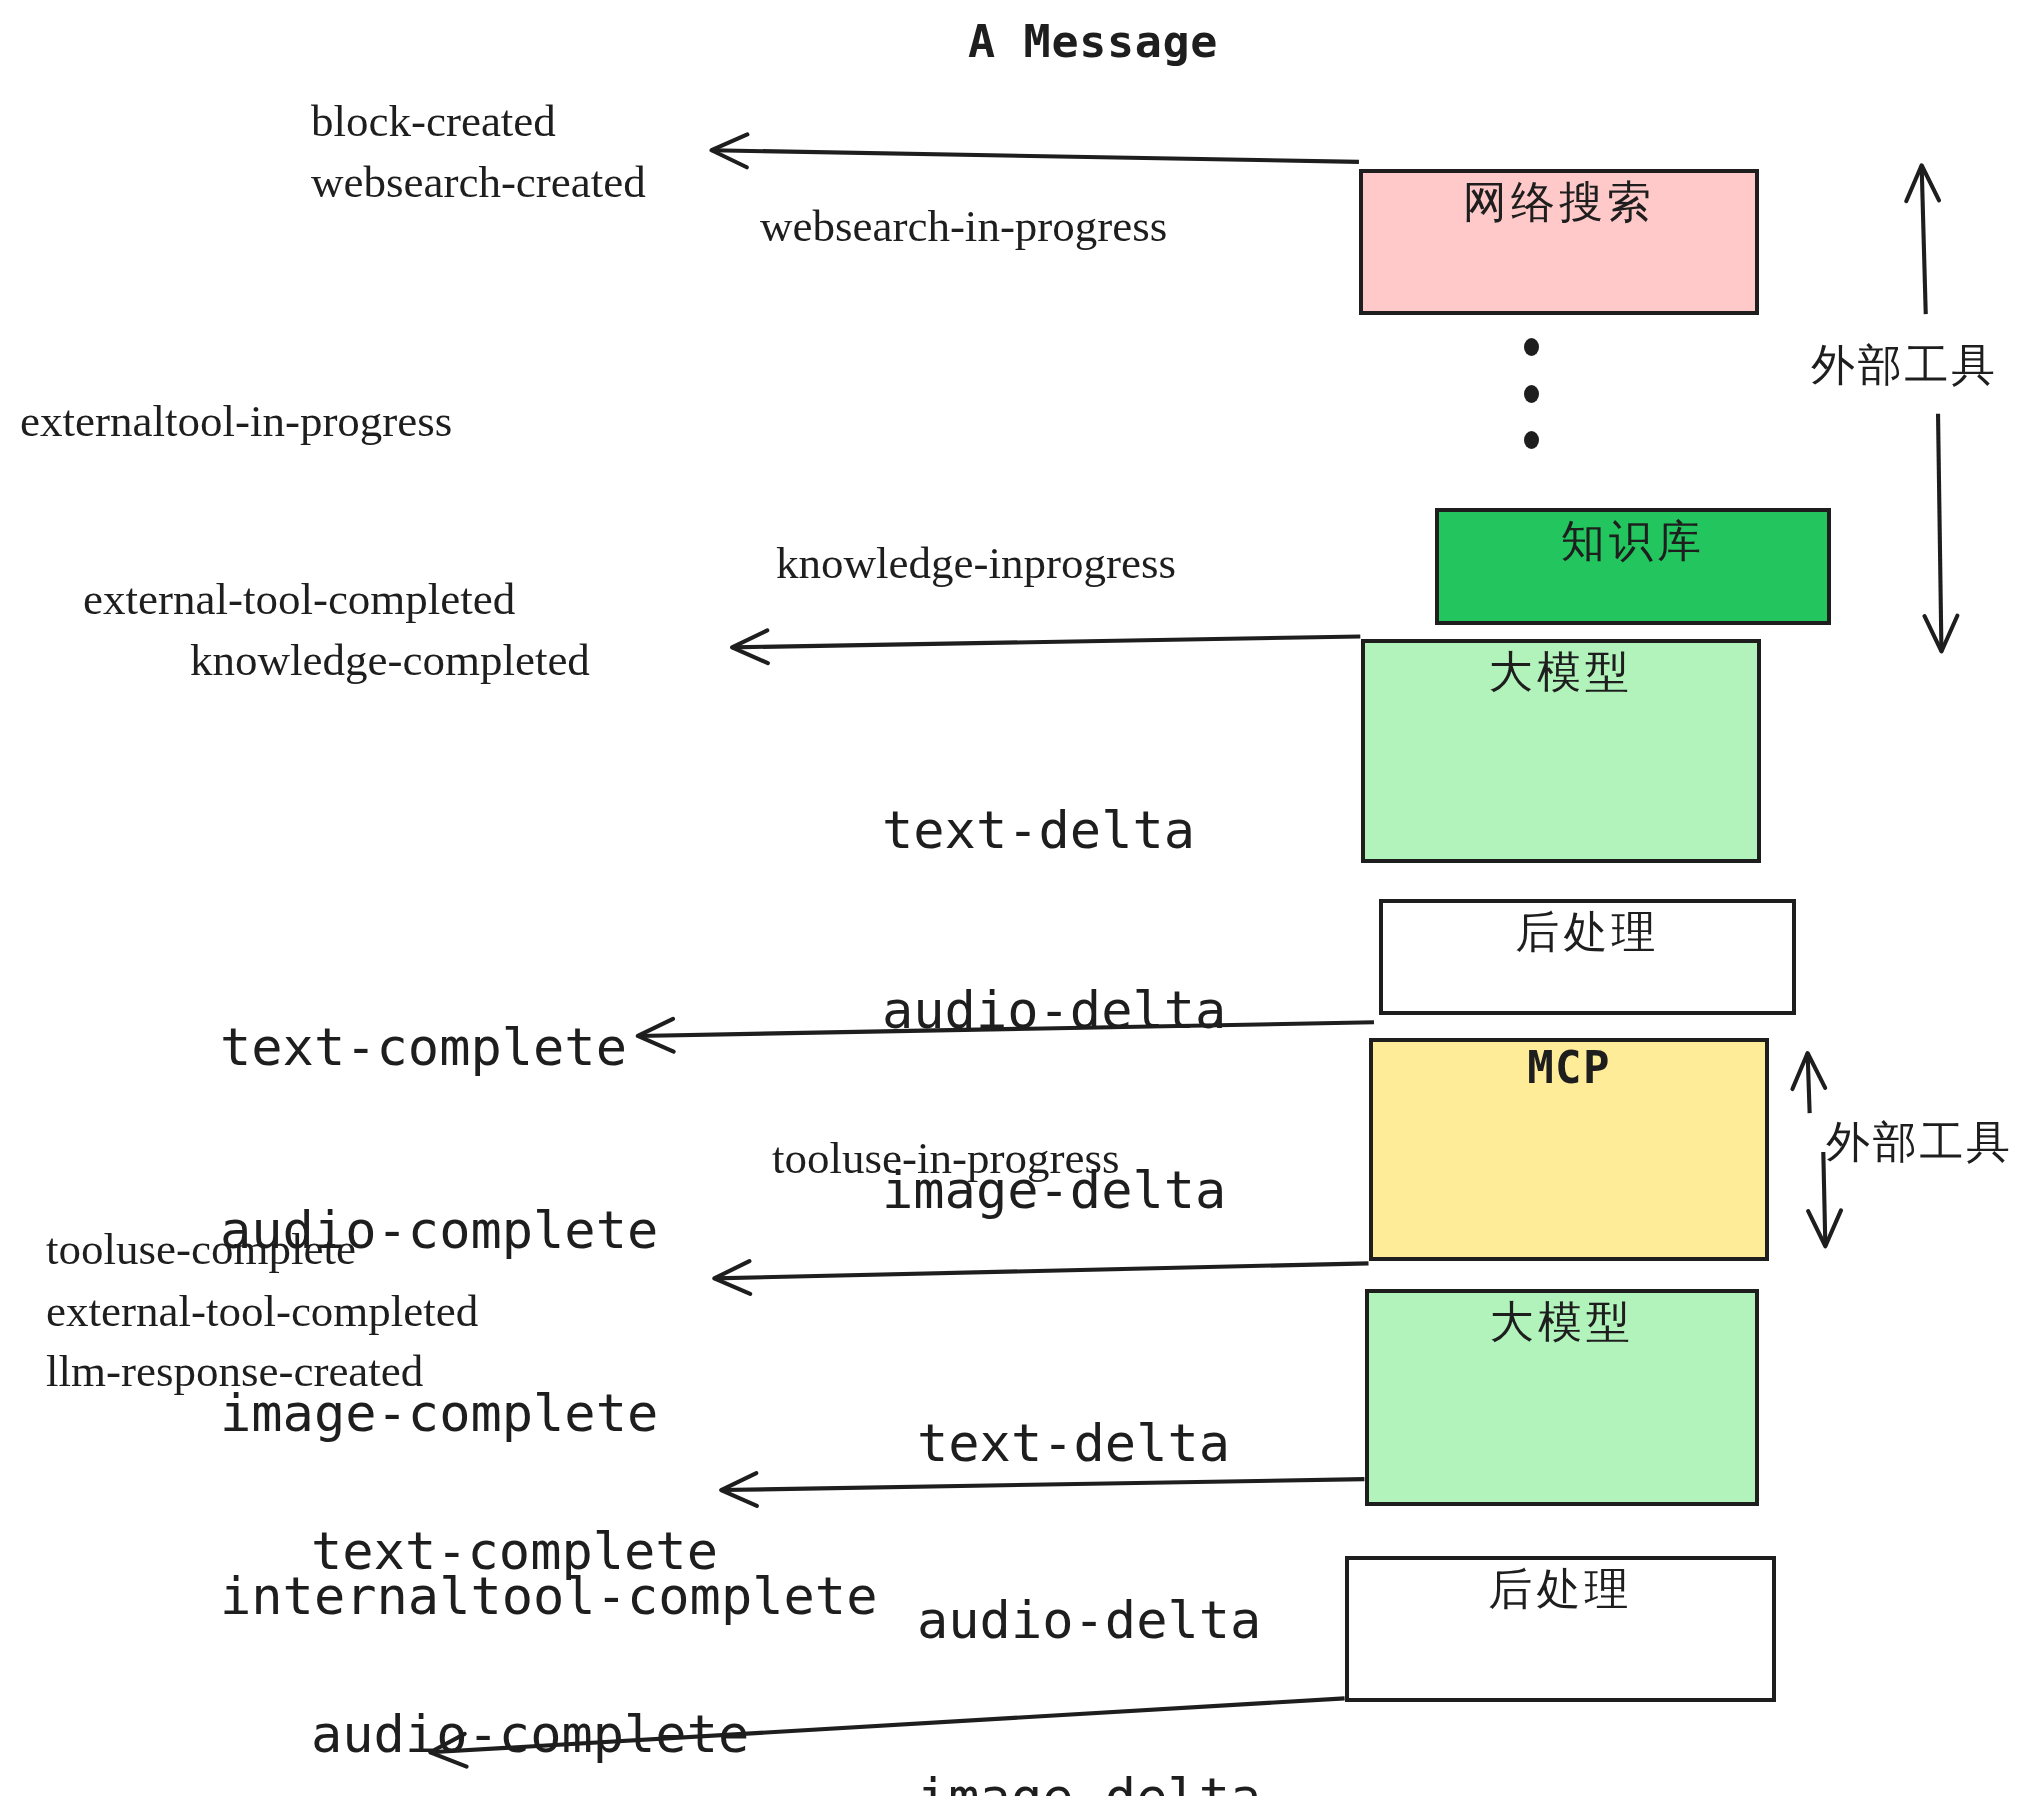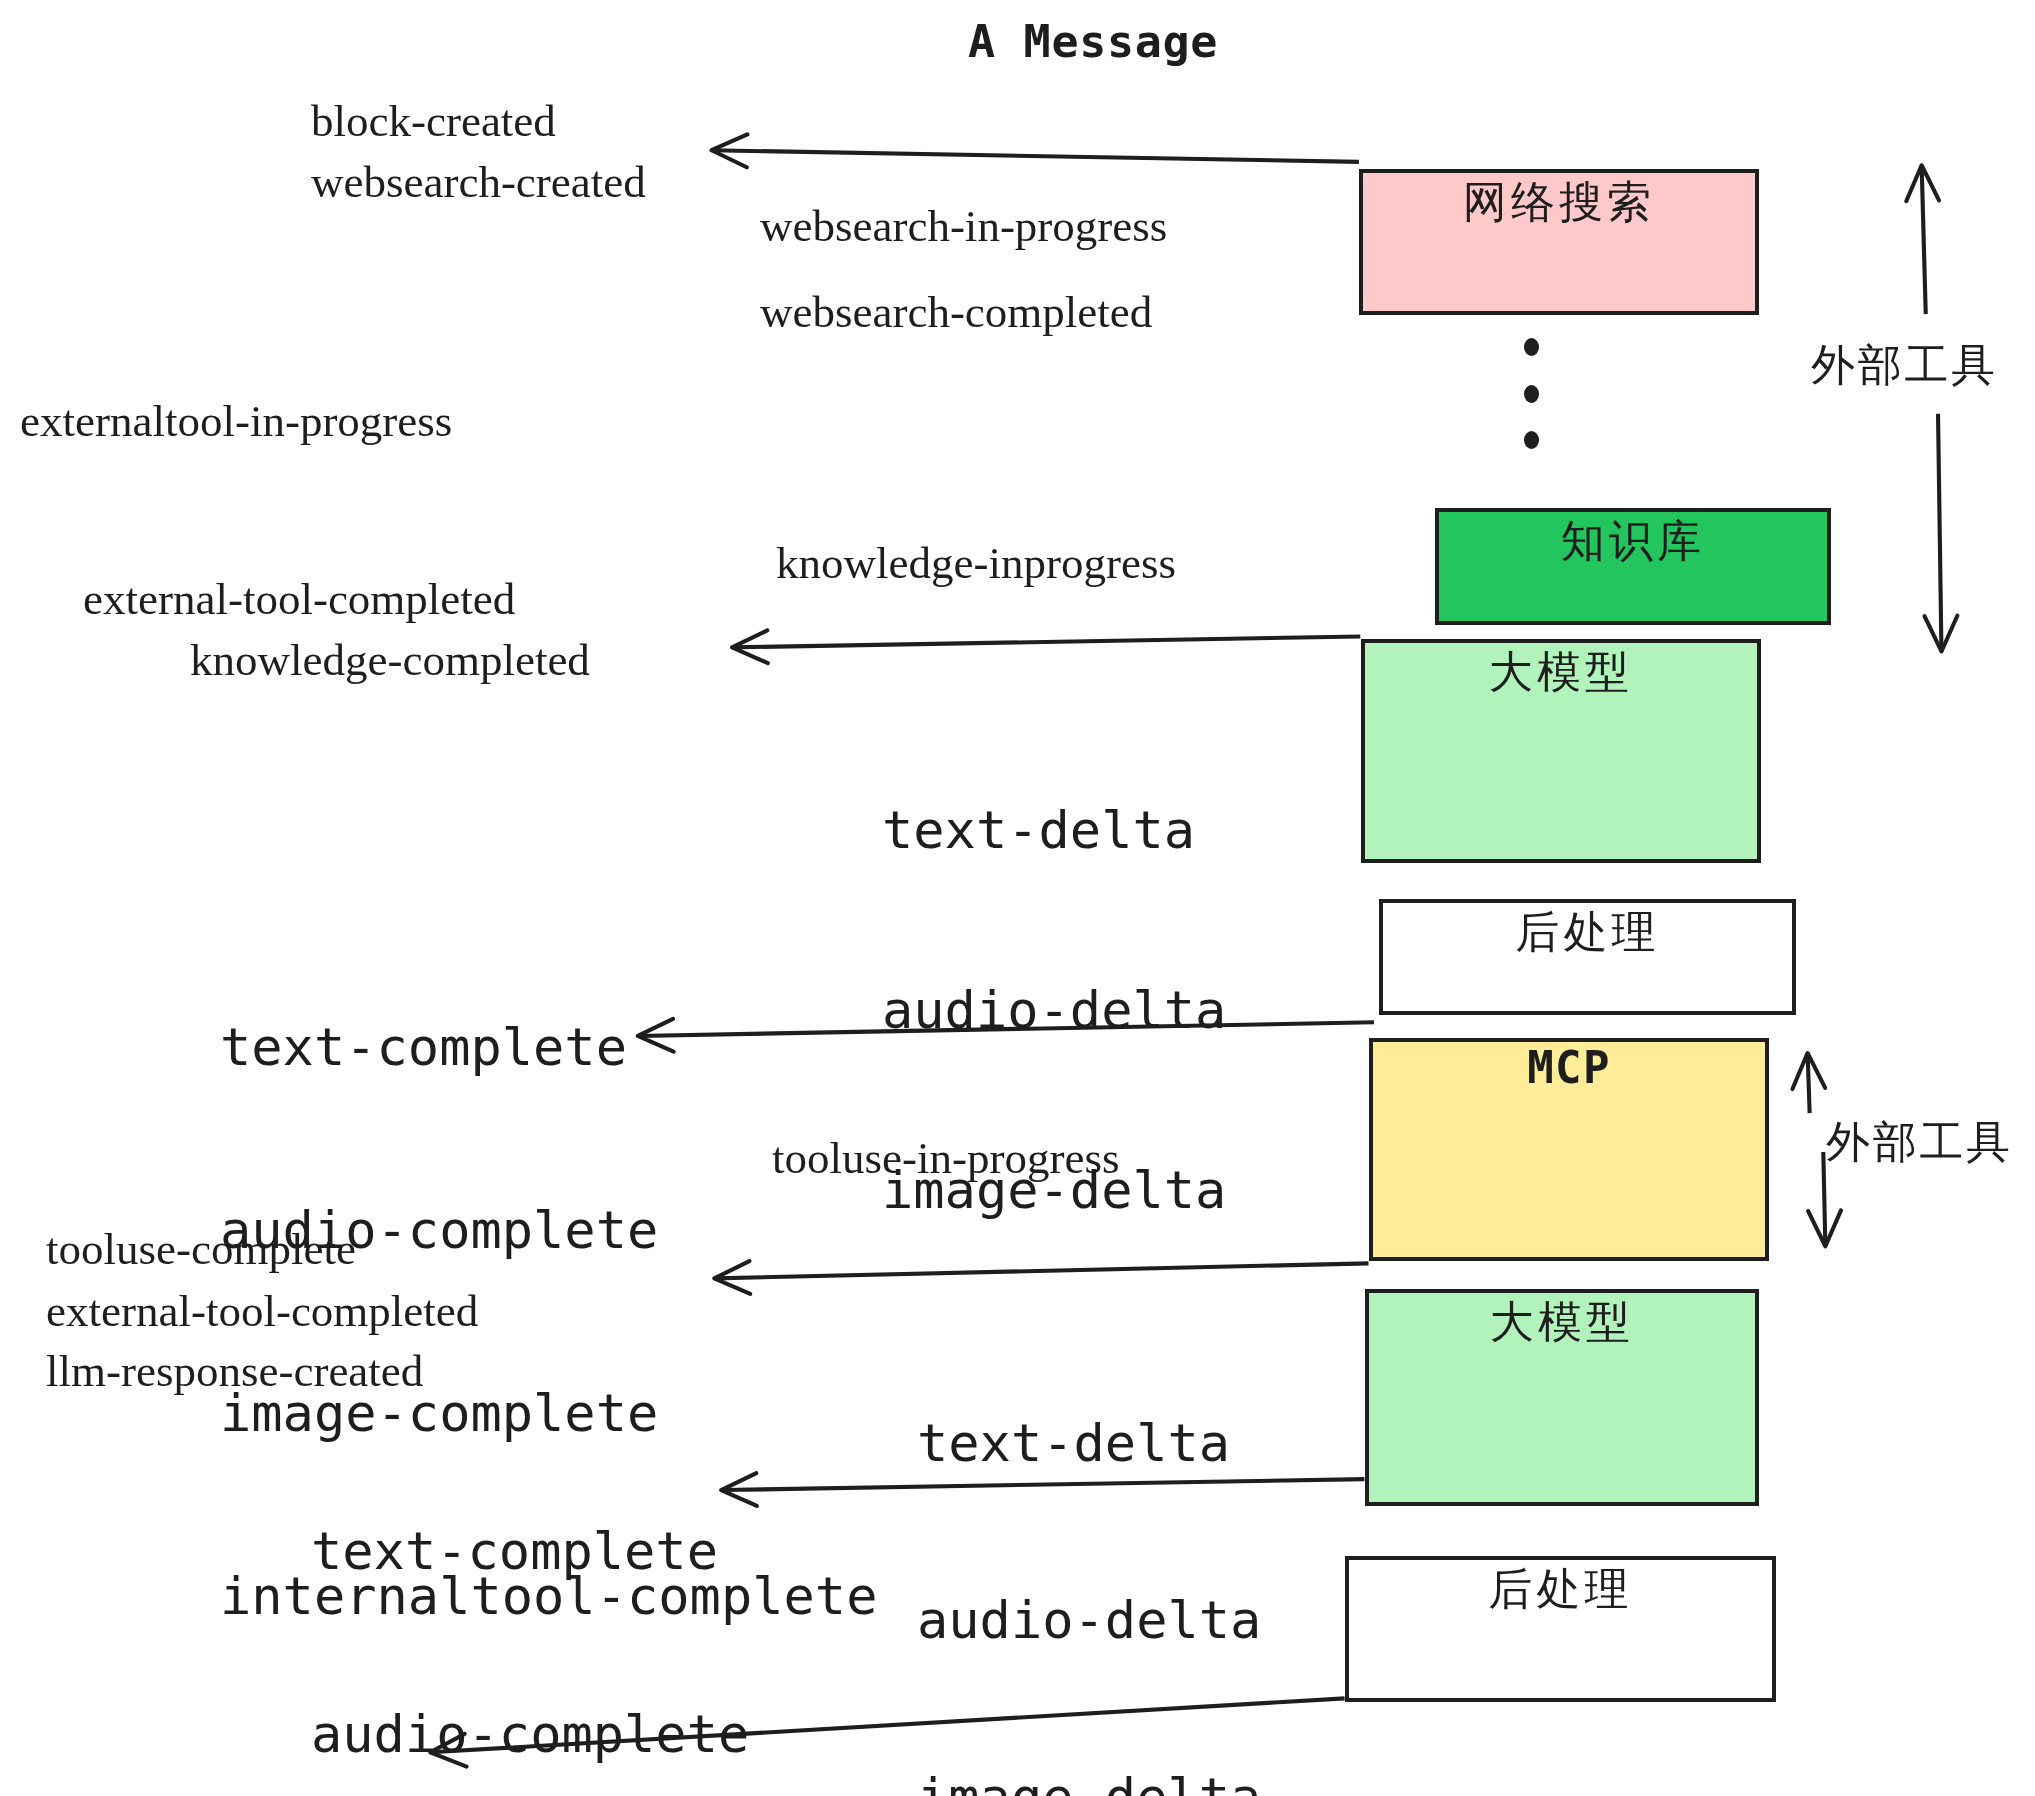--- a/index.html
+++ b/index.html
@@ -71,21 +71,20 @@
 </head>
 <body>
 
 <div class="canvas">
 
   <div class="title" style="left:968px; top:15px;">A Message</div>
 
   <div class="ev" style="left:311px; top:91px;">block-created</div>
   <div class="ev" style="left:311px; top:152px;">websearch-created</div>
   <div class="ev" style="left:760px; top:196px;">websearch-in-progress</div>
-  <div class="ev" style="left:760px; top:282px;">websearch-completed</div>
   <div class="ev" style="left:20px; top:391px;">externaltool-in-progress</div>
   <div class="ev" style="left:776px; top:533px;">knowledge-inprogress</div>
   <div class="ev" style="left:83px; top:569px;">external-tool-completed</div>
   <div class="ev" style="left:190px; top:630px;">knowledge-completed</div>
 
   <div class="ev-group" style="left:882px; top:680px; line-height:60px;">
     <div>text-delta</div>
     <div>audio-delta</div>
     <div>image-delta</div>
   </div>

